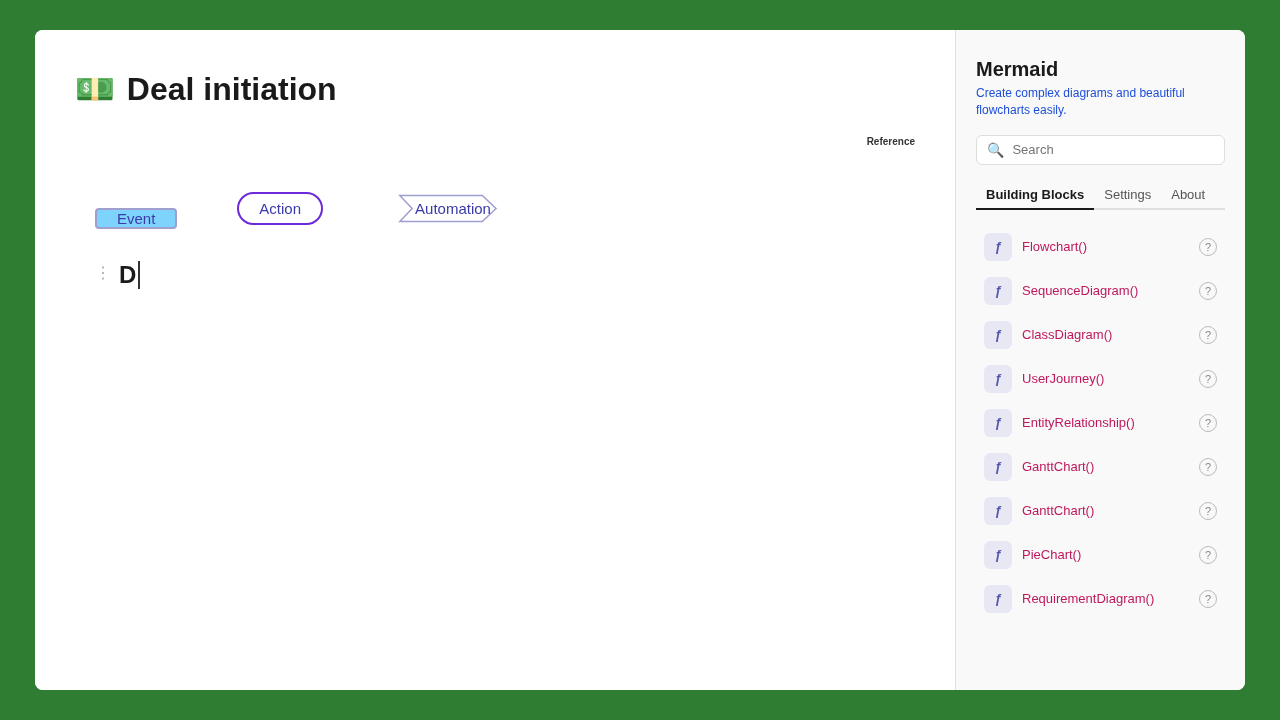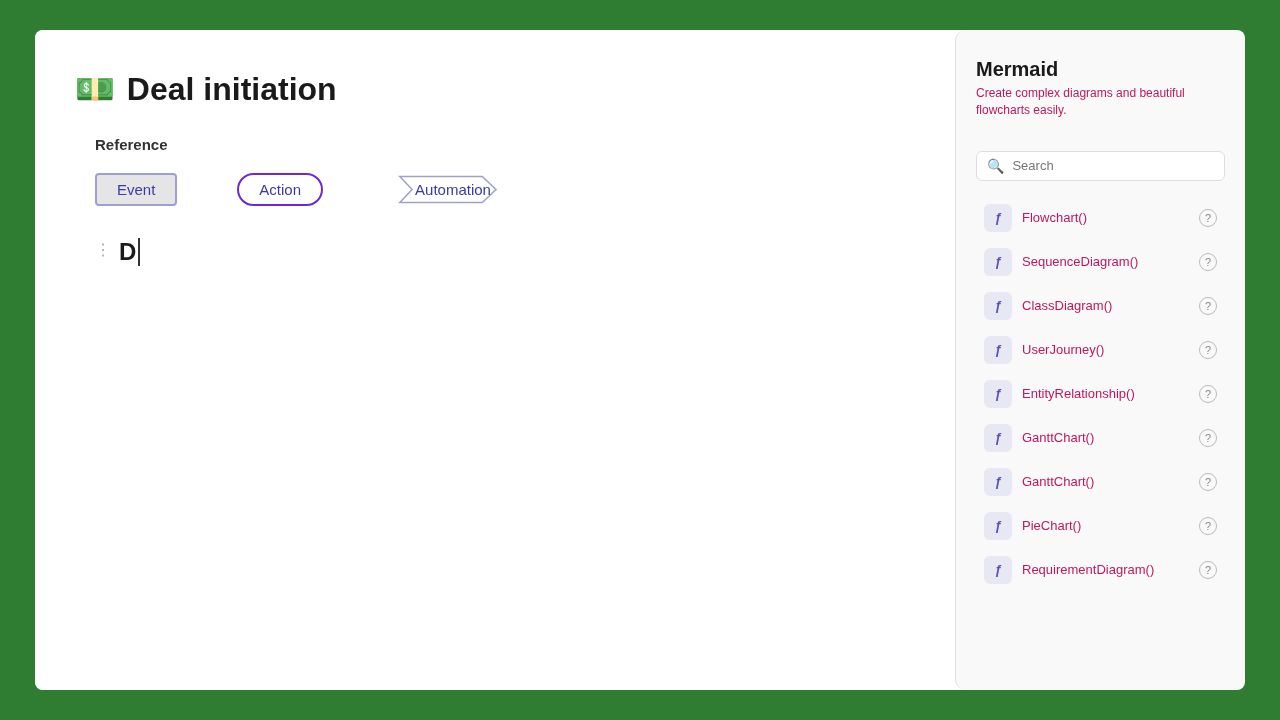--- a/index.html
+++ b/index.html
@@ -35,41 +35,43 @@
     }
     .page-icon {
       font-size: 32px;
     }
     .page-title {
       font-size: 32px;
       font-weight: 700;
       color: #1a1a1a;
     }
     .section-label {
-      font-size: 15px;
+      font-size: 10px;
       font-weight: 600;
       color: #333;
-      margin-bottom: 20px;
+      margin-bottom: 41px;
       margin-left: 20px;
+      text-align: right;
     }
     .blocks-row {
       display: flex;
       align-items: center;
       gap: 60px;
       margin-left: 20px;
       margin-bottom: 32px;
     }
     .block-event {
       border: 2px solid #a0a0d0;
       border-radius: 4px;
-      padding: 6px 20px;
-      background: #e5e5e5;
+      padding: 0 20px;
+      background: #7dd3fc;
       font-size: 15px;
       color: #3a3aaa;
       font-weight: 500;
+      margin-top: 20px;
     }
     .block-action {
       border: 2px solid #6d28d9;
       border-radius: 20px;
       padding: 6px 20px;
       background: #fff;
       font-size: 15px;
       color: #3a3aaa;
       font-weight: 500;
     }
@@ -115,32 +117,31 @@
     }
 
     
     .right-panel {
       width: 290px;
       background: #f9f9f9;
       border-left: 1px solid #e0e0e0;
       padding: 28px 20px 20px 20px;
       display: flex;
       flex-direction: column;
-      border-radius: 11px;
     }
     .panel-title {
       font-size: 20px;
       font-weight: 700;
       color: #1a1a1a;
       margin-bottom: 4px;
     }
     .panel-subtitle {
       font-size: 12px;
-      color: #be185d;
-      margin-bottom: 32px;
+      color: #1d4ed8;
+      margin-bottom: 16px;
       line-height: 1.4;
     }
     .search-bar {
       display: flex;
       align-items: center;
       background: #fff;
       border: 1px solid #ddd;
       border-radius: 6px;
       padding: 6px 10px;
       gap: 8px;
@@ -267,20 +268,25 @@
 
   <div class="right-panel">
     <div class="panel-title">Mermaid</div>
     <div class="panel-subtitle">Create complex diagrams and beautiful flowcharts easily.</div>
 
     <div class="search-bar">
       <span class="search-icon">🔍</span>
       <input class="search-input" type="text" placeholder="Search" style="">
     </div>
 
+    <div class="tabs-row">
+      <div class="tab active">Building Blocks</div>
+      <div class="tab">Settings</div>
+      <div class="tab">About</div>
+    </div>
 
 
     <div class="formula-list">
     <div class="formula-item">
           <div class="formula-icon-box">
             <span>ƒ</span>
           </div>
           <span class="formula-name">Flowchart()</span>
           <div class="formula-help">?</div>
         </div>

